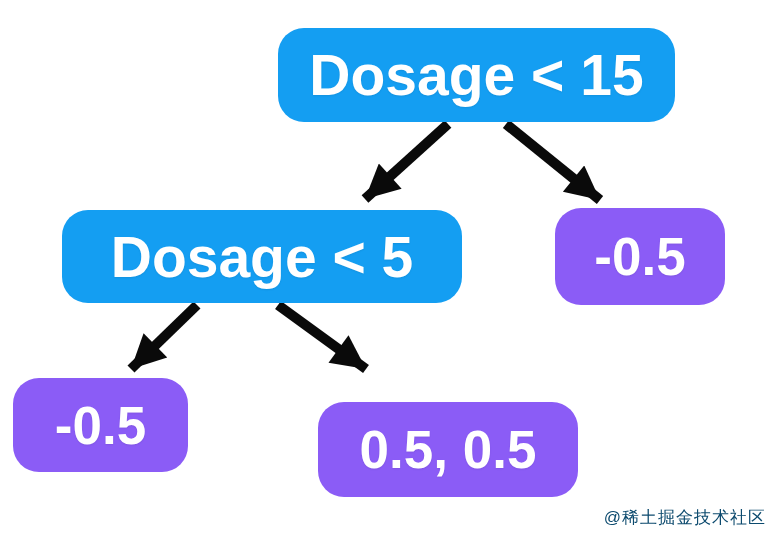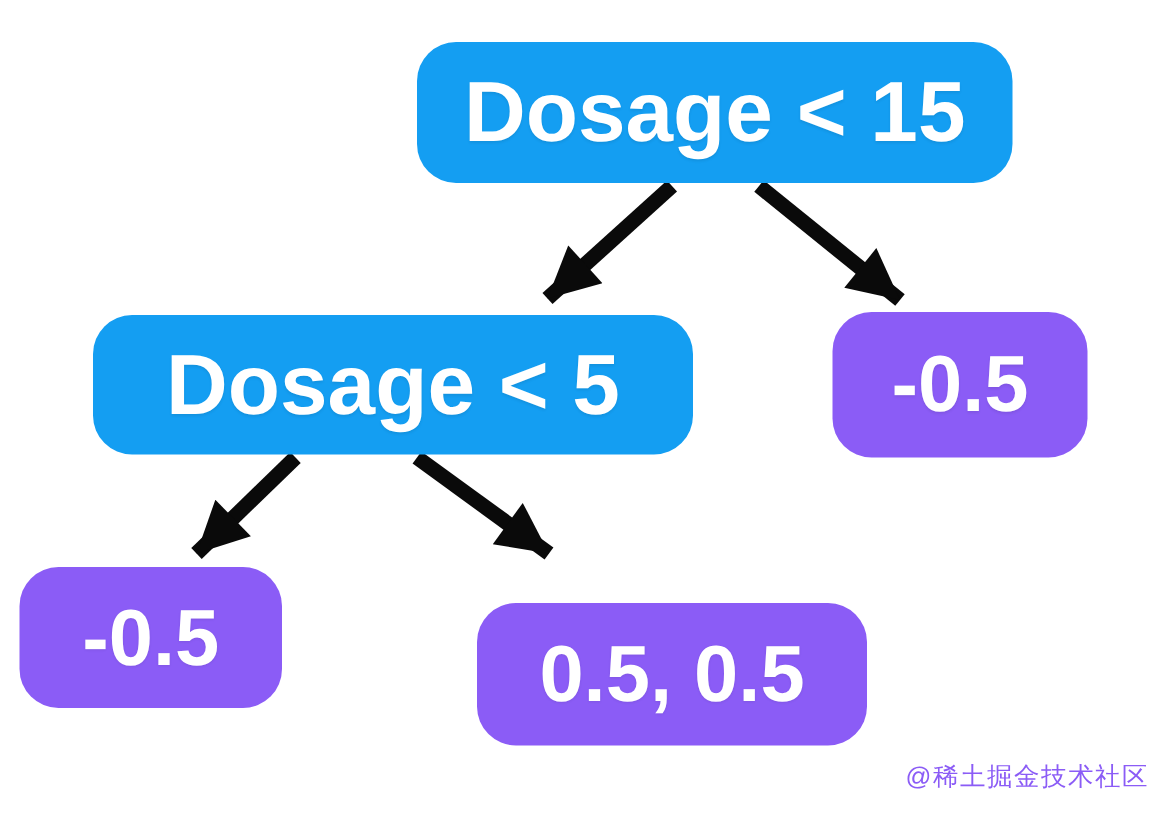--- a/index.html
+++ b/index.html
@@ -39,21 +39,21 @@
   #node-dosage5   { left:  62px; top: 210px; width: 400px; height: 93px; font-size: 57px; }
   #node-leaf-right{ left: 555px; top: 208px; width: 170px; height: 97px; font-size: 53px; }
   #node-leaf-left { left:  13px; top: 378px; width: 175px; height: 94px; font-size: 53px; }
   #node-leaf-mid  { left: 318px; top: 378px; width: 260px; height: 95px; font-size: 53px; margin-top: 24px; }
 
   .watermark {
     position: absolute;
     right: 16px;
     top: 506px;
     font-size: 17px;
-    color: #8b5cf6;
+    color: #0c4a6e;
     letter-spacing: 1px;
   }
 </style>
 </head>
 <body>
 
 <div class="canvas">
 
   <svg class="edges" viewBox="0 0 782 545" xmlns="http://www.w3.org/2000/svg">
     <defs>

